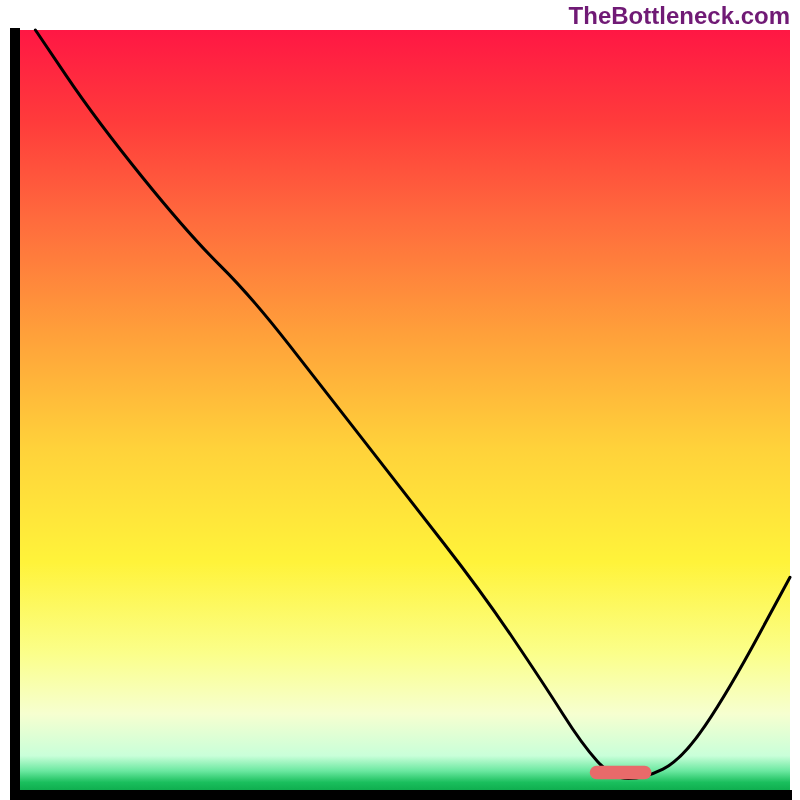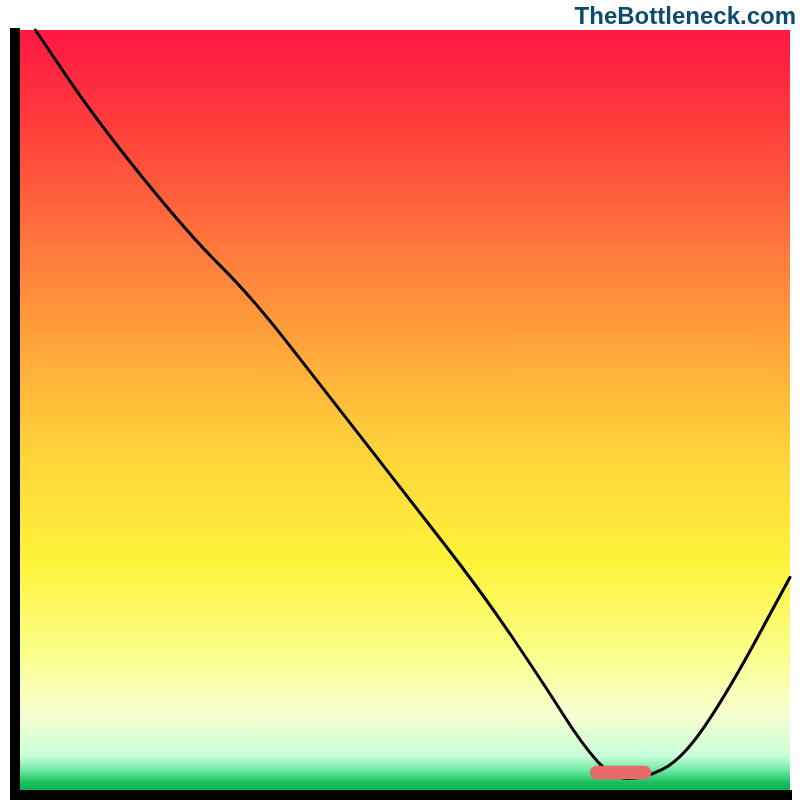--- a/index.html
+++ b/index.html
@@ -14,24 +14,24 @@
   .chart-container {
     position: absolute;
     top: 0;
     left: 0;
     width: 800px;
     height: 800px;
   }
   .watermark {
     position: absolute;
     top: 2px;
-    right: 4px;
+    right: 10px;
     font-size: 24px;
     font-weight: bold;
-    color: #0c4a6e;
+    color: #701a75;
     z-index: 10;
   }
   svg {
     display: block;
   }
 </style>
 </head>
 <body>
 
 <div class="chart-container">

